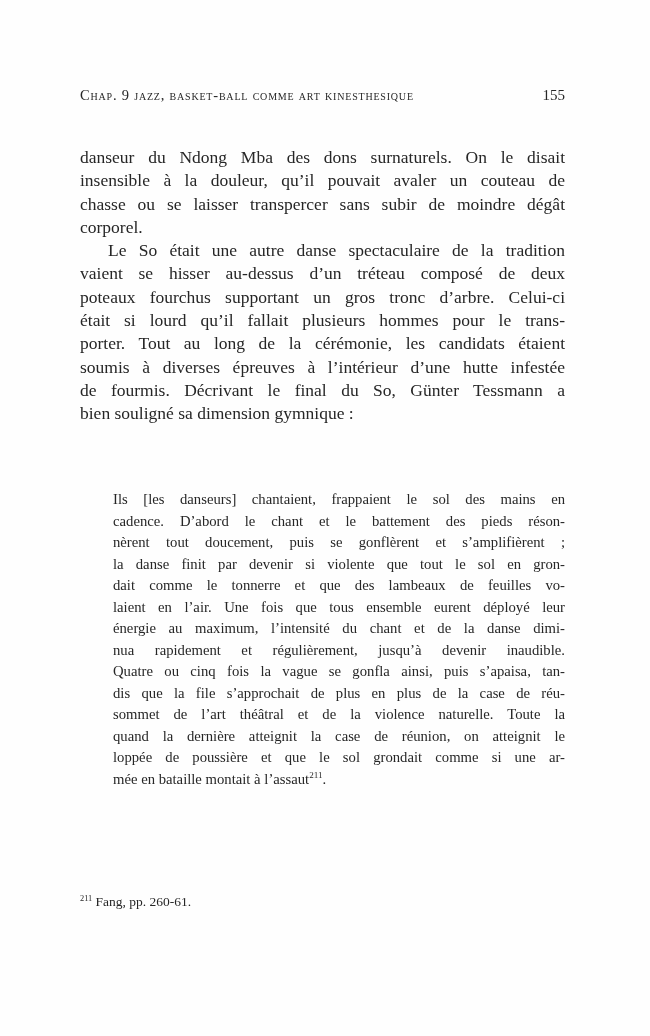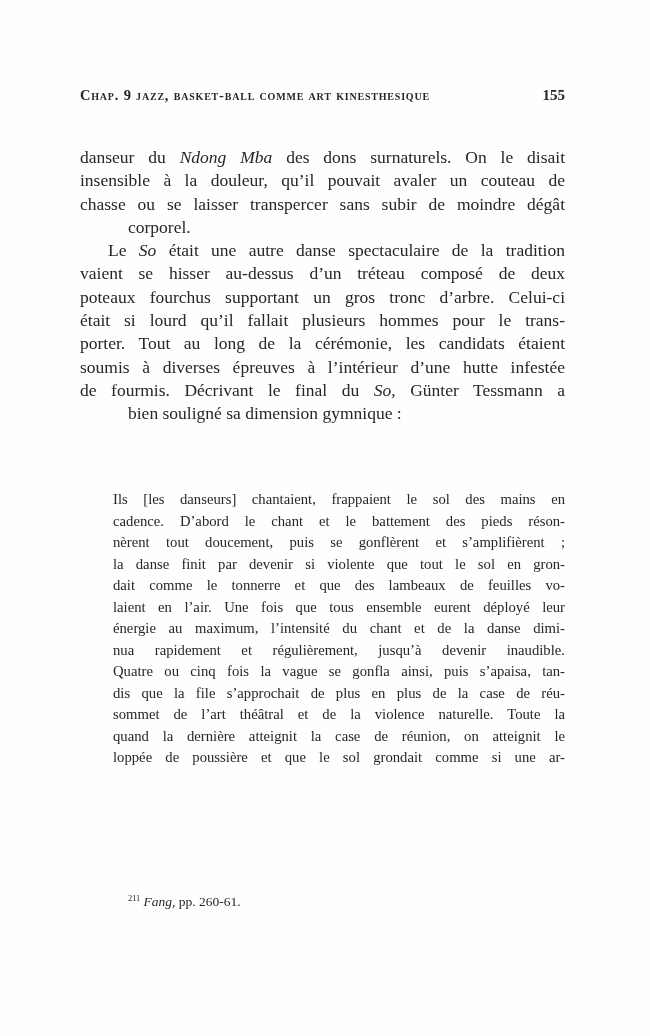--- a/index.html
+++ b/index.html
@@ -18,21 +18,20 @@
   }
   .page-header {
     position: absolute;
     left: 80px;
     right: 85px;
     top: 87px;
     display: flex;
     justify-content: space-between;
     align-items: baseline;
     font-size: 14.5px;
-    font-weight: bold;
   }
   .chapter-title {
     font-variant: small-caps;
     letter-spacing: 0.8px;
   }
   .page-number {
     font-size: 15px;
   }
   .body-text {
     position: absolute;
@@ -57,27 +56,25 @@
     top: 893px;
     font-size: 13.5px;
     line-height: 18px;
   }
   .line {
     text-align: justify;
     text-align-last: justify;
   }
   .line.last {
     text-align-last: left;
-    margin-left: 48px;
   }
   .para.indent .line:first-child {
     text-indent: 28px;
   }
   .it {
-    font-style: italic;
   }
   .sup {
     font-size: 62%;
     vertical-align: super;
     line-height: 0;
   }
 </style>
 </head>
 <body>
 
@@ -114,19 +111,20 @@
       <div class="line"><span>la danse finit par devenir si violente que tout le sol en gron-</span></div>
       <div class="line"><span>dait comme le tonnerre et que des lambeaux de feuilles vo-</span></div>
       <div class="line"><span>laient en l’air. Une fois que tous ensemble eurent déployé leur</span></div>
       <div class="line"><span>énergie au maximum, l’intensité du chant et de la danse dimi-</span></div>
       <div class="line"><span>nua rapidement et régulièrement, jusqu’à devenir inaudible.</span></div>
       <div class="line"><span>Quatre ou cinq fois la vague se gonfla ainsi, puis s’apaisa, tan-</span></div>
       <div class="line"><span>dis que la file s’approchait de plus en plus de la case de réu-</span></div>
       <div class="line"><span>sommet de l’art théâtral et de la violence naturelle. Toute la</span></div>
       <div class="line"><span>quand la dernière atteignit la case de réunion, on atteignit le</span></div>
       <div class="line"><span>loppée de poussière et que le sol grondait comme si une ar-</span></div>
+      <div class="line last"><span>mée en bataille montait à l’assaut</span><span class="sup">211</span><span>.</span></div>
     </div>
 
   <div class="footnote">
       <div class="line last"><span class="sup">211</span><span> </span><span class="it">Fang,</span><span> pp. 260-61.</span></div>
     </div>
 
 </div>
 
 </body></html>

